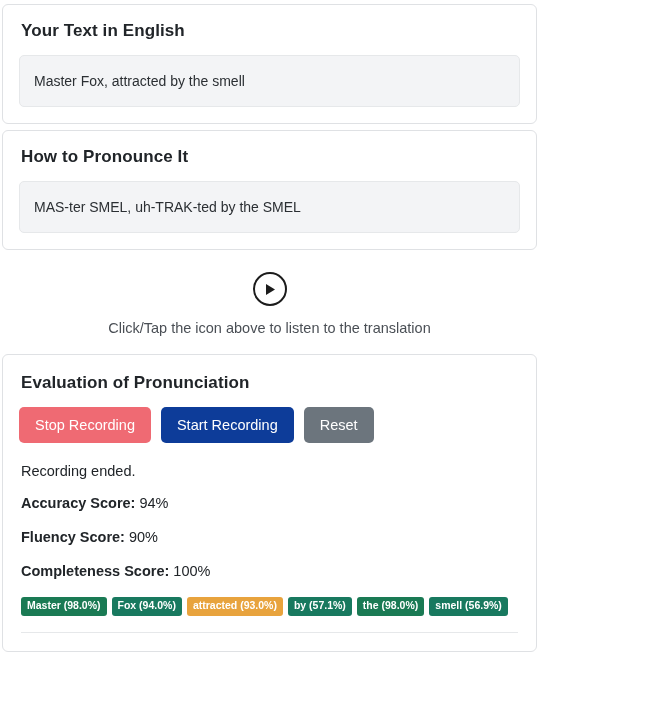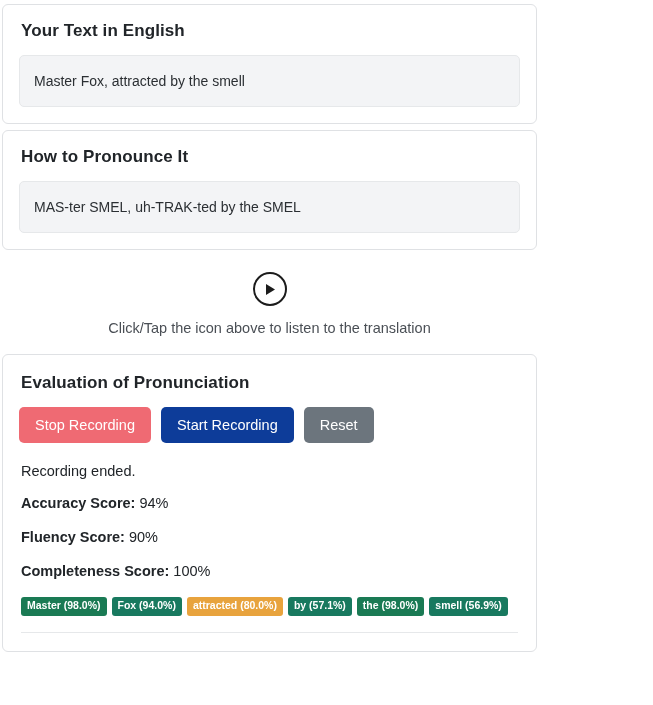--- a/index.html
+++ b/index.html
@@ -170,21 +170,21 @@
       <span class="score-value">90%</span>
     </div>
     <div class="score-line">
       <span class="score-label">Completeness Score:</span>
       <span class="score-value">100%</span>
     </div>
 
     <div class="word-chips">
       <span class="chip chip-green">Master (98.0%)</span>
       <span class="chip chip-teal">Fox (94.0%)</span>
-      <span class="chip chip-orange">attracted (80.0%)</span>
+      <span class="chip chip-orange">attracted (93.0%)</span>
       <span class="chip chip-teal">by (57.1%)</span>
       <span class="chip chip-green">the (98.0%)</span>
       <span class="chip chip-teal">smell (56.9%)</span>
     </div>
 
     <div class="bottom-rule"></div>
   </div>
 
 </div>
 

